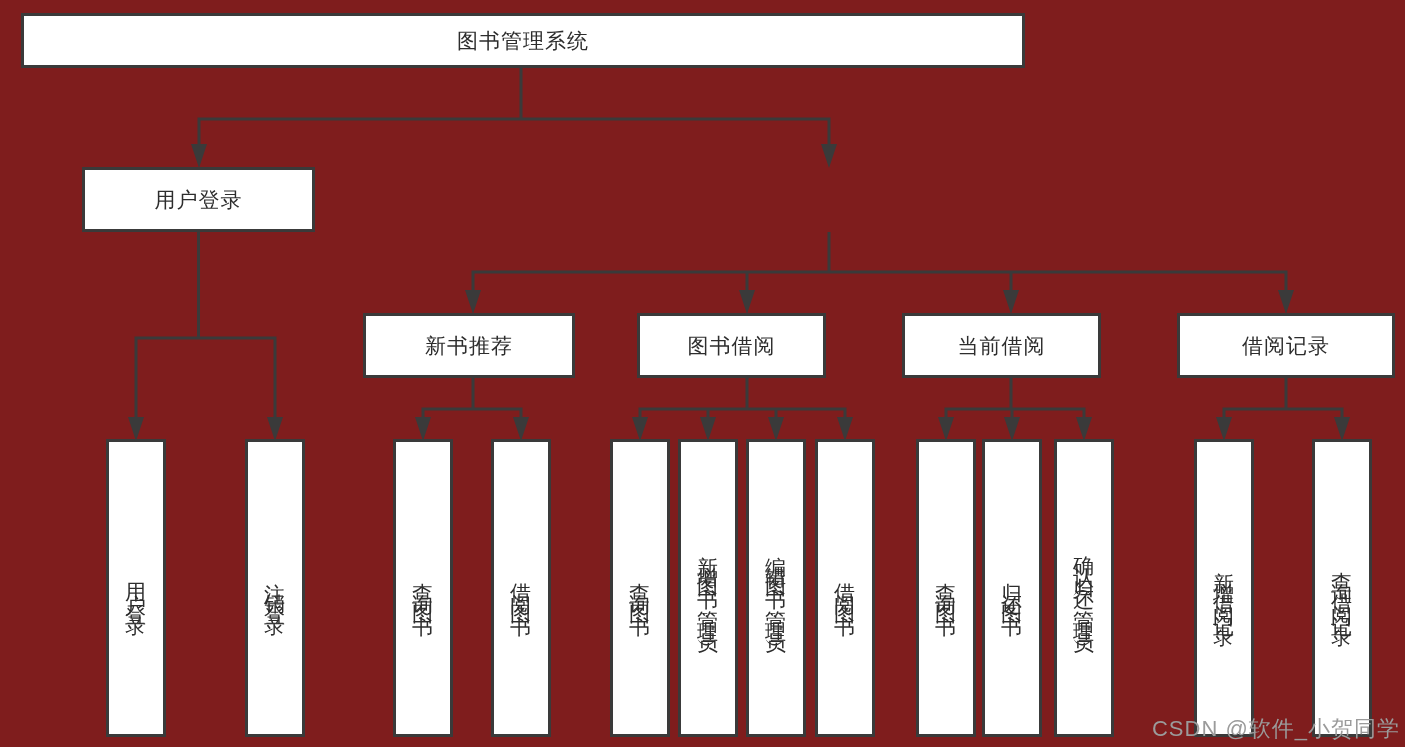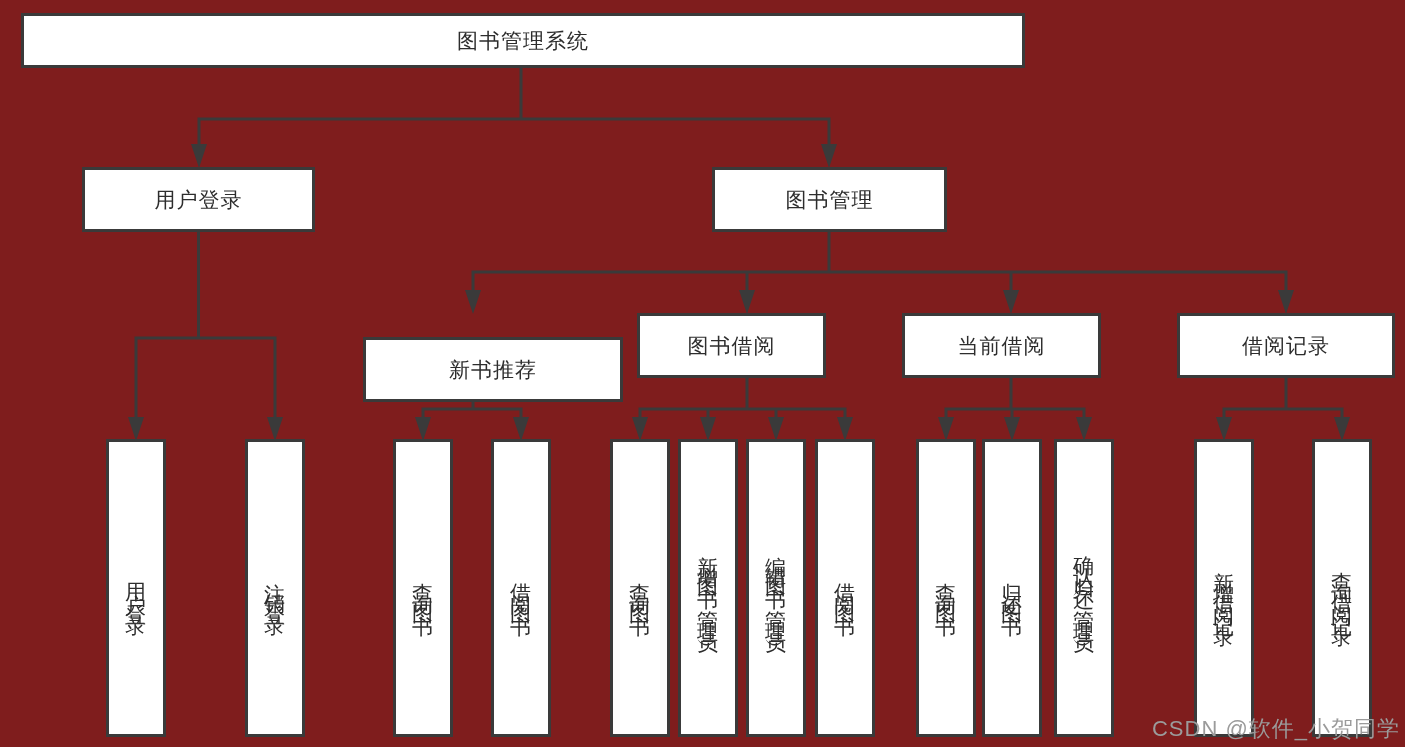--- a/index.html
+++ b/index.html
@@ -32,21 +32,21 @@
     justify-content: center;
     color: #2d2d2d;
     font-size: 21px;
     letter-spacing: 1px;
     white-space: nowrap;
   }
   .root  { left: 21px;  top: 13px;  width: 1004px; height: 55px; }
   .lvl2a { left: 82px;  top: 167px; width: 233px;  height: 65px; }
   .lvl2b { left: 712px; top: 167px; width: 235px;  height: 65px; }
   .lvl3  { top: 313px; height: 65px; }
-  .l3a { left: 363px;  width: 260px; margin-top: 24px; }
+  .l3a { left: 363px;  width: 212px; }
   .l3b { left: 637px;  width: 189px; }
   .l3c { left: 902px;  width: 199px; }
   .l3d { left: 1177px; width: 218px; }
   .leaf {
     top: 439px;
     width: 60px;
     height: 298px;
   }
   .vtext {
     writing-mode: vertical-rl;
@@ -137,23 +137,20 @@
     </g>
   </svg>
 
   <div class="box root">
     <span>图书管理系统</span>
   </div>
 
   <div class="box lvl2a">
     <span>用户登录</span>
   </div>
-  <div class="box lvl2b">
-    <span>图书管理</span>
-  </div>
 
   <div class="box lvl3 l3a">
     <span>新书推荐</span>
   </div>
   <div class="box lvl3 l3b">
     <span>图书借阅</span>
   </div>
   <div class="box lvl3 l3c">
     <span>当前借阅</span>
   </div>

